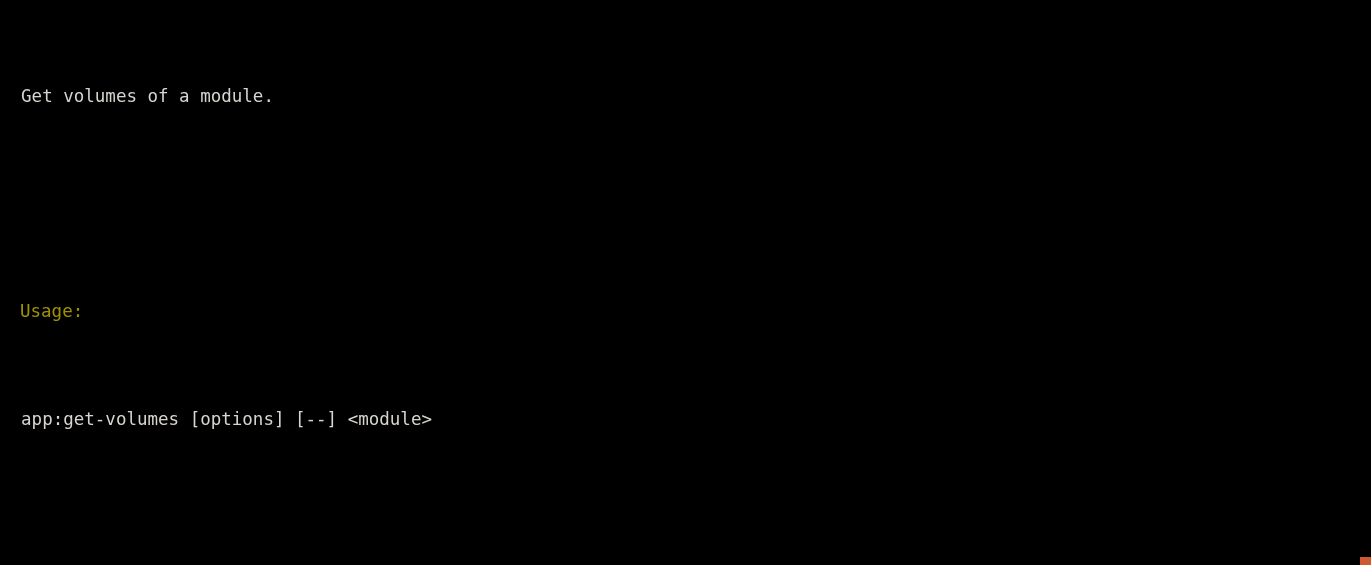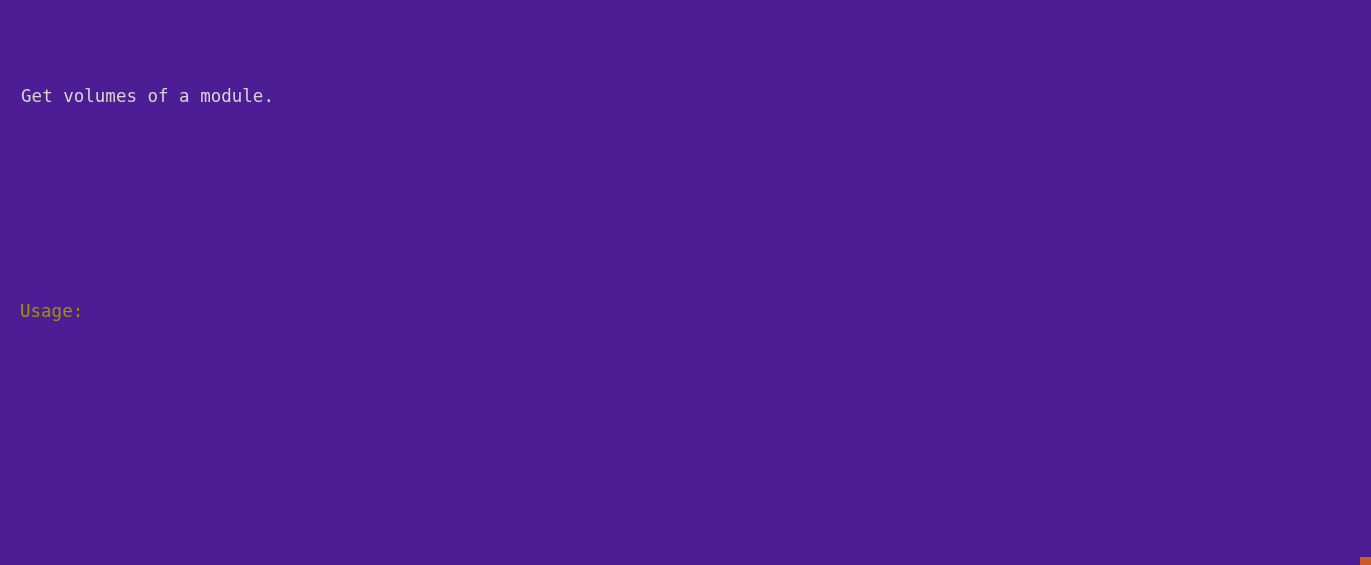--- a/index.html
+++ b/index.html
@@ -5,21 +5,21 @@
 <style>
   html, body {
     margin: 0;
     padding: 0;
     background: #300a24;
   }
   #terminal {
     position: relative;
     width: 1371px;
     height: 565px;
-    background: #4c1d95;
+    background: #000000;
     overflow: hidden;
     font-family: "DejaVu Sans Mono", "Liberation Mono", monospace;
     font-size: 17.5px;
     line-height: 26.9px;
     color: #d8d5d0;
     white-space: pre;
     letter-spacing: 0;
     box-sizing: border-box;
     padding: 0;
   }
@@ -52,20 +52,21 @@
 
 <div id="terminal">
   <div class="screen">
 
     <div class="line"><span class="txt">  Get volumes of a module.</span></div>
 
     <div class="line"><span class="blank"></span></div>
 
     <div class="line"><span class="heading">Usage:</span></div>
 
+    <div class="line"><span class="txt">  app:get-volumes [options] [--] &lt;module&gt;</span></div>
 
     <div class="line"><span class="blank"></span></div>
 
     
 
     
 
     
 
     

